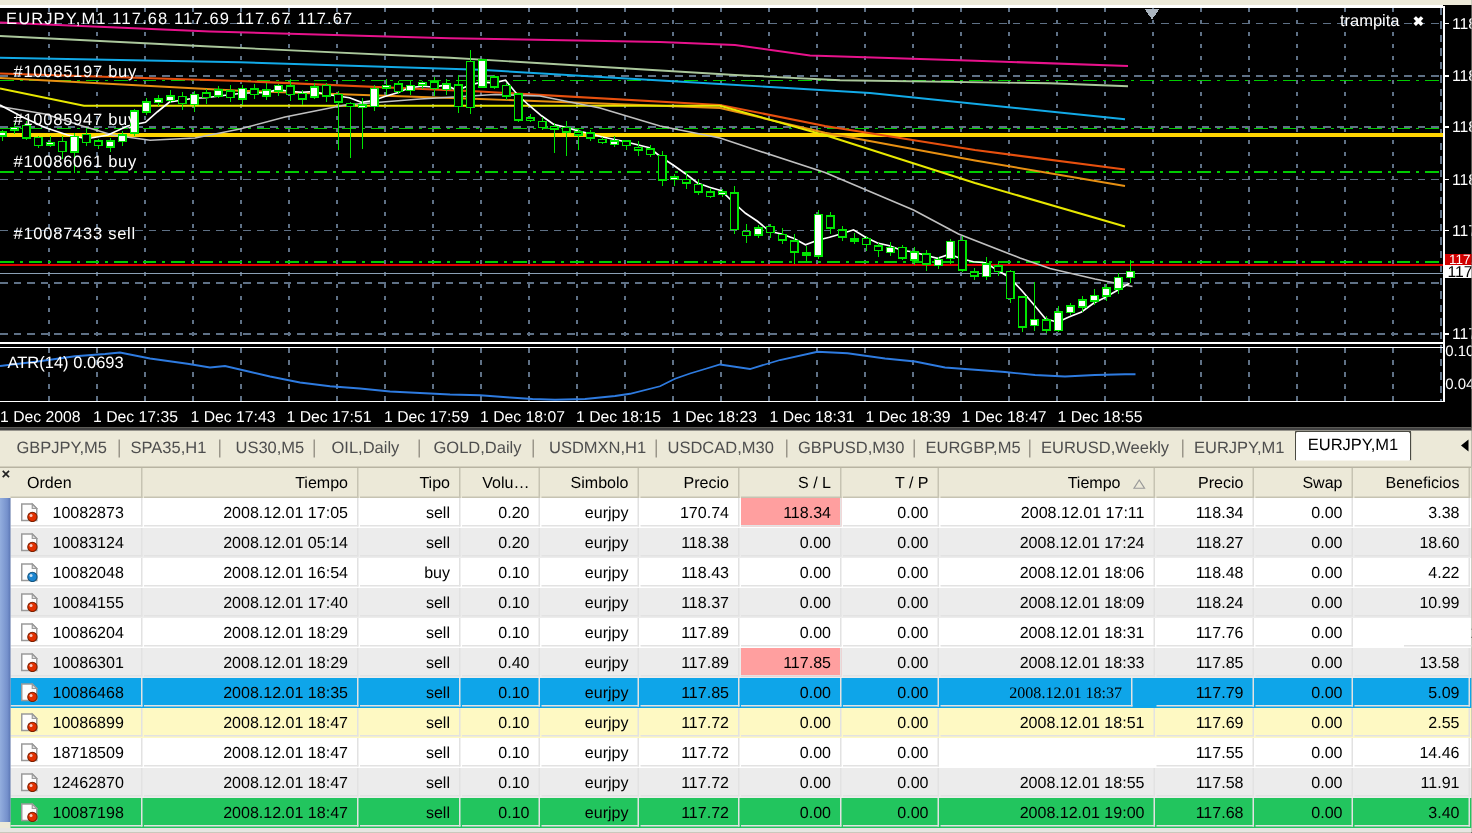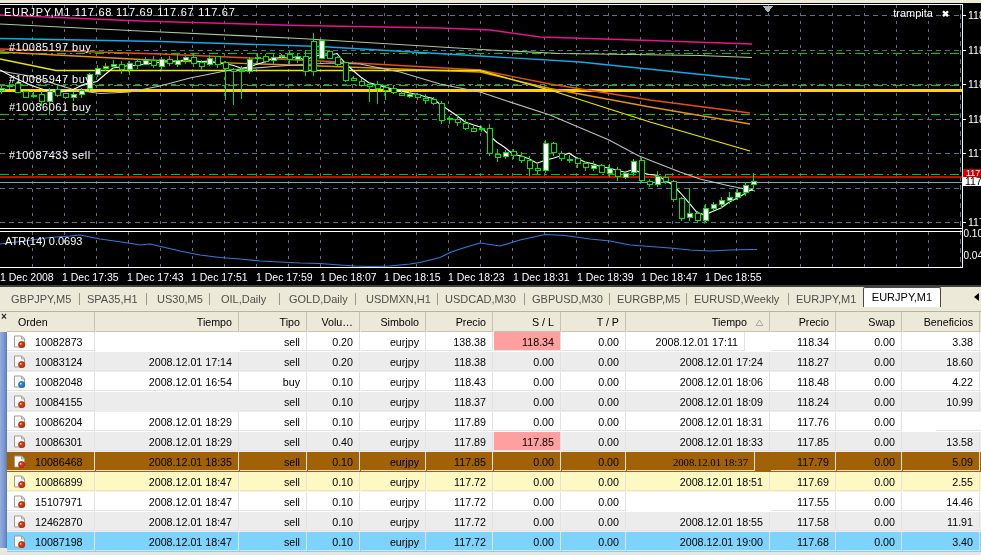--- a/index.html
+++ b/index.html
@@ -277,39 +277,42 @@
 <div class="row" style="top:22px;background:#ffffff">
         <div class="c" style="left:7px;width:88px;">
           <svg width="13" height="13" viewBox="0 0 13 13" style="position:absolute;left:6px;top:3px">
             <path d="M1.5 1 h7 l3 3 v8 h-10 z" fill="#fdfdfd" stroke="#9a9a9a"></path>
             <path d="M8.5 1 v3 h3 z" fill="#e0e0e0" stroke="#9a9a9a" stroke-width="0.8"></path>
             <circle cx="8.6" cy="9.6" r="3.1" fill="#e23000" stroke="#7a2000" stroke-width="0.7"></circle>
             <circle cx="7.7" cy="8.7" r="1" fill="#ffffff" opacity="0.75"></circle>
           </svg>
           <span style="position:absolute;left:28px;top:4px">10082873</span>
         </div>
+        <div class="c r" style="left:96px;width:143px;">
+          <span style="position:absolute;right:6px;top:4px">2008.12.01 17:05</span>
+        </div>
         <div class="c r" style="left:240px;width:67px;">
           <span style="position:absolute;right:6px;top:4px">sell</span>
         </div>
         <div class="c r" style="left:308px;width:52px;">
           <span style="position:absolute;right:6px;top:4px">0.20</span>
         </div>
         <div class="c r" style="left:361px;width:65px;">
           <span style="position:absolute;right:6px;top:4px">eurjpy</span>
         </div>
         <div class="c r" style="left:427px;width:66px;">
-          <span style="position:absolute;right:6px;top:4px">138.38</span>
+          <span style="position:absolute;right:6px;top:4px">170.74</span>
         </div>
         <div class="c r" style="left:494px;width:67px;background:#ff9f9f;">
           <span style="position:absolute;right:6px;top:4px">118.34</span>
         </div>
         <div class="c r" style="left:562px;width:64px;">
           <span style="position:absolute;right:6px;top:4px">0.00</span>
         </div>
-        <div class="c r" style="left:627px;width:118px;">
+        <div class="c r" style="left:627px;width:143px;">
           <span style="position:absolute;right:6px;top:4px">2008.12.01 17:11</span>
         </div>
         <div class="c r" style="left:771px;width:65px;">
           <span style="position:absolute;right:6px;top:4px">118.34</span>
         </div>
         <div class="c r" style="left:837px;width:65px;">
           <span style="position:absolute;right:6px;top:4px">0.00</span>
         </div>
         <div class="c r" style="left:903px;width:77px;">
           <span style="position:absolute;right:6px;top:4px">3.38</span>
@@ -319,21 +322,21 @@
         <div class="c" style="left:7px;width:88px;">
           <svg width="13" height="13" viewBox="0 0 13 13" style="position:absolute;left:6px;top:3px">
             <path d="M1.5 1 h7 l3 3 v8 h-10 z" fill="#fdfdfd" stroke="#9a9a9a"></path>
             <path d="M8.5 1 v3 h3 z" fill="#e0e0e0" stroke="#9a9a9a" stroke-width="0.8"></path>
             <circle cx="8.6" cy="9.6" r="3.1" fill="#e23000" stroke="#7a2000" stroke-width="0.7"></circle>
             <circle cx="7.7" cy="8.7" r="1" fill="#ffffff" opacity="0.75"></circle>
           </svg>
           <span style="position:absolute;left:28px;top:4px">10083124</span>
         </div>
         <div class="c r" style="left:96px;width:143px;">
-          <span style="position:absolute;right:6px;top:4px">2008.12.01 17:14</span>
+          <span style="position:absolute;right:6px;top:4px">2008.12.01 05:14</span>
         </div>
         <div class="c r" style="left:240px;width:67px;">
           <span style="position:absolute;right:6px;top:4px">sell</span>
         </div>
         <div class="c r" style="left:308px;width:52px;">
           <span style="position:absolute;right:6px;top:4px">0.20</span>
         </div>
         <div class="c r" style="left:361px;width:65px;">
           <span style="position:absolute;right:6px;top:4px">eurjpy</span>
         </div>
@@ -405,20 +408,23 @@
       </div>
 <div class="row" style="top:82px;background:#ececec">
         <div class="c" style="left:7px;width:88px;">
           <svg width="13" height="13" viewBox="0 0 13 13" style="position:absolute;left:6px;top:3px">
             <path d="M1.5 1 h7 l3 3 v8 h-10 z" fill="#fdfdfd" stroke="#9a9a9a"></path>
             <path d="M8.5 1 v3 h3 z" fill="#e0e0e0" stroke="#9a9a9a" stroke-width="0.8"></path>
             <circle cx="8.6" cy="9.6" r="3.1" fill="#e23000" stroke="#7a2000" stroke-width="0.7"></circle>
             <circle cx="7.7" cy="8.7" r="1" fill="#ffffff" opacity="0.75"></circle>
           </svg>
           <span style="position:absolute;left:28px;top:4px">10084155</span>
+        </div>
+        <div class="c r" style="left:96px;width:143px;">
+          <span style="position:absolute;right:6px;top:4px">2008.12.01 17:40</span>
         </div>
         <div class="c r" style="left:240px;width:67px;">
           <span style="position:absolute;right:6px;top:4px">sell</span>
         </div>
         <div class="c r" style="left:308px;width:52px;">
           <span style="position:absolute;right:6px;top:4px">0.10</span>
         </div>
         <div class="c r" style="left:361px;width:65px;">
           <span style="position:absolute;right:6px;top:4px">eurjpy</span>
         </div>
@@ -525,21 +531,21 @@
         <div class="c r" style="left:771px;width:65px;">
           <span style="position:absolute;right:6px;top:4px">117.85</span>
         </div>
         <div class="c r" style="left:837px;width:65px;">
           <span style="position:absolute;right:6px;top:4px">0.00</span>
         </div>
         <div class="c r" style="left:903px;width:77px;">
           <span style="position:absolute;right:6px;top:4px">13.58</span>
         </div>
       </div>
-<div class="row" style="top:142px;background:#a16207">
+<div class="row" style="top:142px;background:#0ea5e9">
         <div class="c" style="left:7px;width:88px;">
           <svg width="13" height="13" viewBox="0 0 13 13" style="position:absolute;left:6px;top:3px">
             <path d="M1.5 1 h7 l3 3 v8 h-10 z" fill="#fdfdfd" stroke="#9a9a9a"></path>
             <path d="M8.5 1 v3 h3 z" fill="#e0e0e0" stroke="#9a9a9a" stroke-width="0.8"></path>
             <circle cx="8.6" cy="9.6" r="3.1" fill="#e23000" stroke="#7a2000" stroke-width="0.7"></circle>
             <circle cx="7.7" cy="8.7" r="1" fill="#ffffff" opacity="0.75"></circle>
           </svg>
           <span style="position:absolute;left:28px;top:4px">10086468</span>
         </div>
         <div class="c r" style="left:96px;width:143px;">
@@ -621,21 +627,21 @@
         </div>
       </div>
 <div class="row" style="top:182px;background:#ffffff">
         <div class="c" style="left:7px;width:88px;">
           <svg width="13" height="13" viewBox="0 0 13 13" style="position:absolute;left:6px;top:3px">
             <path d="M1.5 1 h7 l3 3 v8 h-10 z" fill="#fdfdfd" stroke="#9a9a9a"></path>
             <path d="M8.5 1 v3 h3 z" fill="#e0e0e0" stroke="#9a9a9a" stroke-width="0.8"></path>
             <circle cx="8.6" cy="9.6" r="3.1" fill="#e23000" stroke="#7a2000" stroke-width="0.7"></circle>
             <circle cx="7.7" cy="8.7" r="1" fill="#ffffff" opacity="0.75"></circle>
           </svg>
-          <span style="position:absolute;left:28px;top:4px">15107971</span>
+          <span style="position:absolute;left:28px;top:4px">18718509</span>
         </div>
         <div class="c r" style="left:96px;width:143px;">
           <span style="position:absolute;right:6px;top:4px">2008.12.01 18:47</span>
         </div>
         <div class="c r" style="left:240px;width:67px;">
           <span style="position:absolute;right:6px;top:4px">sell</span>
         </div>
         <div class="c r" style="left:308px;width:52px;">
           <span style="position:absolute;right:6px;top:4px">0.10</span>
         </div>
@@ -698,21 +704,21 @@
         <div class="c r" style="left:771px;width:65px;">
           <span style="position:absolute;right:6px;top:4px">117.58</span>
         </div>
         <div class="c r" style="left:837px;width:65px;">
           <span style="position:absolute;right:6px;top:4px">0.00</span>
         </div>
         <div class="c r" style="left:903px;width:77px;">
           <span style="position:absolute;right:6px;top:4px">11.91</span>
         </div>
       </div>
-<div class="row" style="top:222px;background:#7dd3fc">
+<div class="row" style="top:222px;background:#22c55e">
         <div class="c" style="left:7px;width:88px;">
           <svg width="13" height="13" viewBox="0 0 13 13" style="position:absolute;left:6px;top:3px">
             <path d="M1.5 1 h7 l3 3 v8 h-10 z" fill="#fdfdfd" stroke="#9a9a9a"></path>
             <path d="M8.5 1 v3 h3 z" fill="#e0e0e0" stroke="#9a9a9a" stroke-width="0.8"></path>
             <circle cx="8.6" cy="9.6" r="3.1" fill="#e23000" stroke="#7a2000" stroke-width="0.7"></circle>
             <circle cx="7.7" cy="8.7" r="1" fill="#ffffff" opacity="0.75"></circle>
           </svg>
           <span style="position:absolute;left:28px;top:4px">10087198</span>
         </div>
         <div class="c r" style="left:96px;width:143px;">

